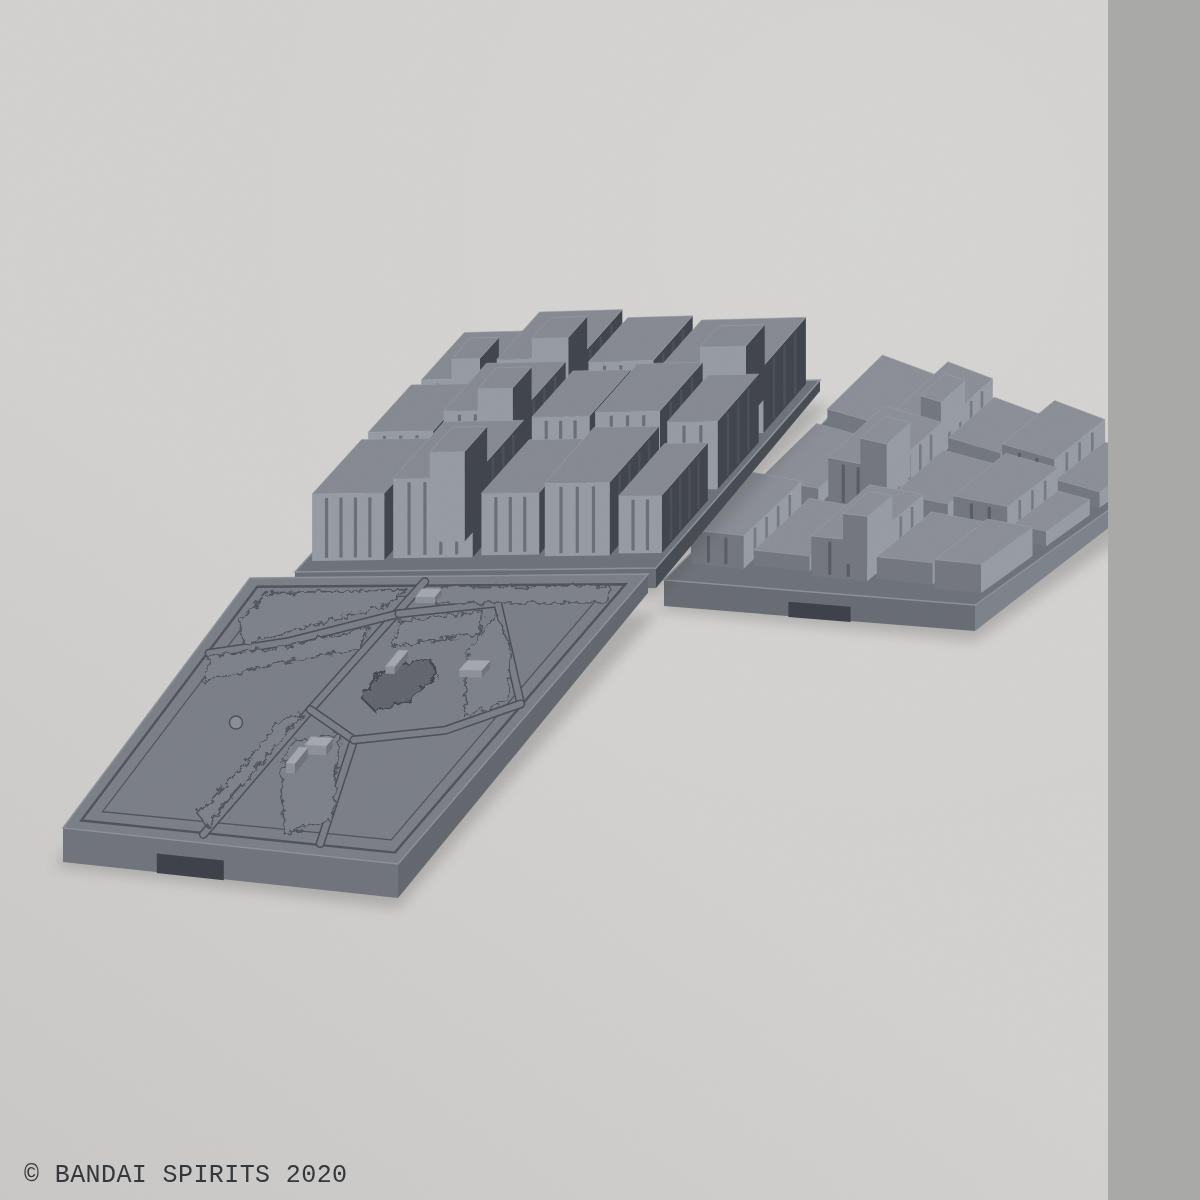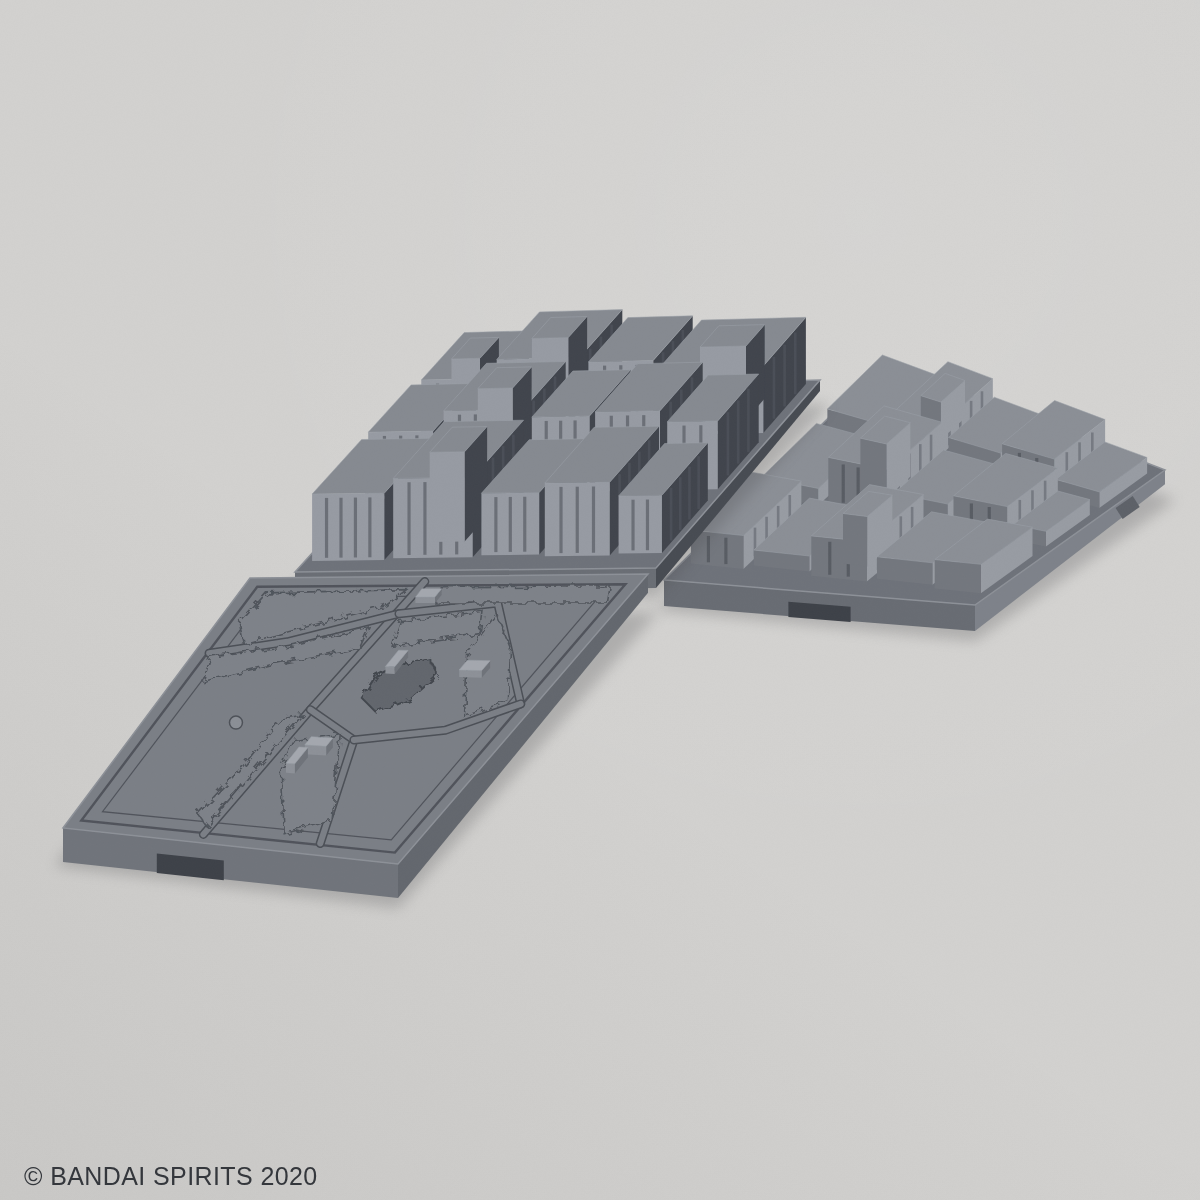--- a/index.html
+++ b/index.html
@@ -1,18 +1,18 @@
 <!DOCTYPE html>
 <html><head>
 <meta charset="utf-8">
 <style>
   html,body{margin:0;padding:0;background:#a9a9a7;}
   .stage{
-    position:relative;width:1200px;height:1200px;overflow:hidden;
-    background:#d3d2d0;font-family:Liberation Sans, sans-serif;
+    position:relative;width:1108px;height:1200px;overflow:hidden;
+    background:#d3d2d0;font-family:Liberation Mono, monospace;
   }
   .stage svg{position:absolute;left:0;top:0;}
   .watermark{
     position:absolute;left:24px;top:1161px;
     font-size:25px;line-height:1.2;color:#34373c;
     letter-spacing:0.4px;user-select:none;
   }
 </style>
 </head>
 <body>

